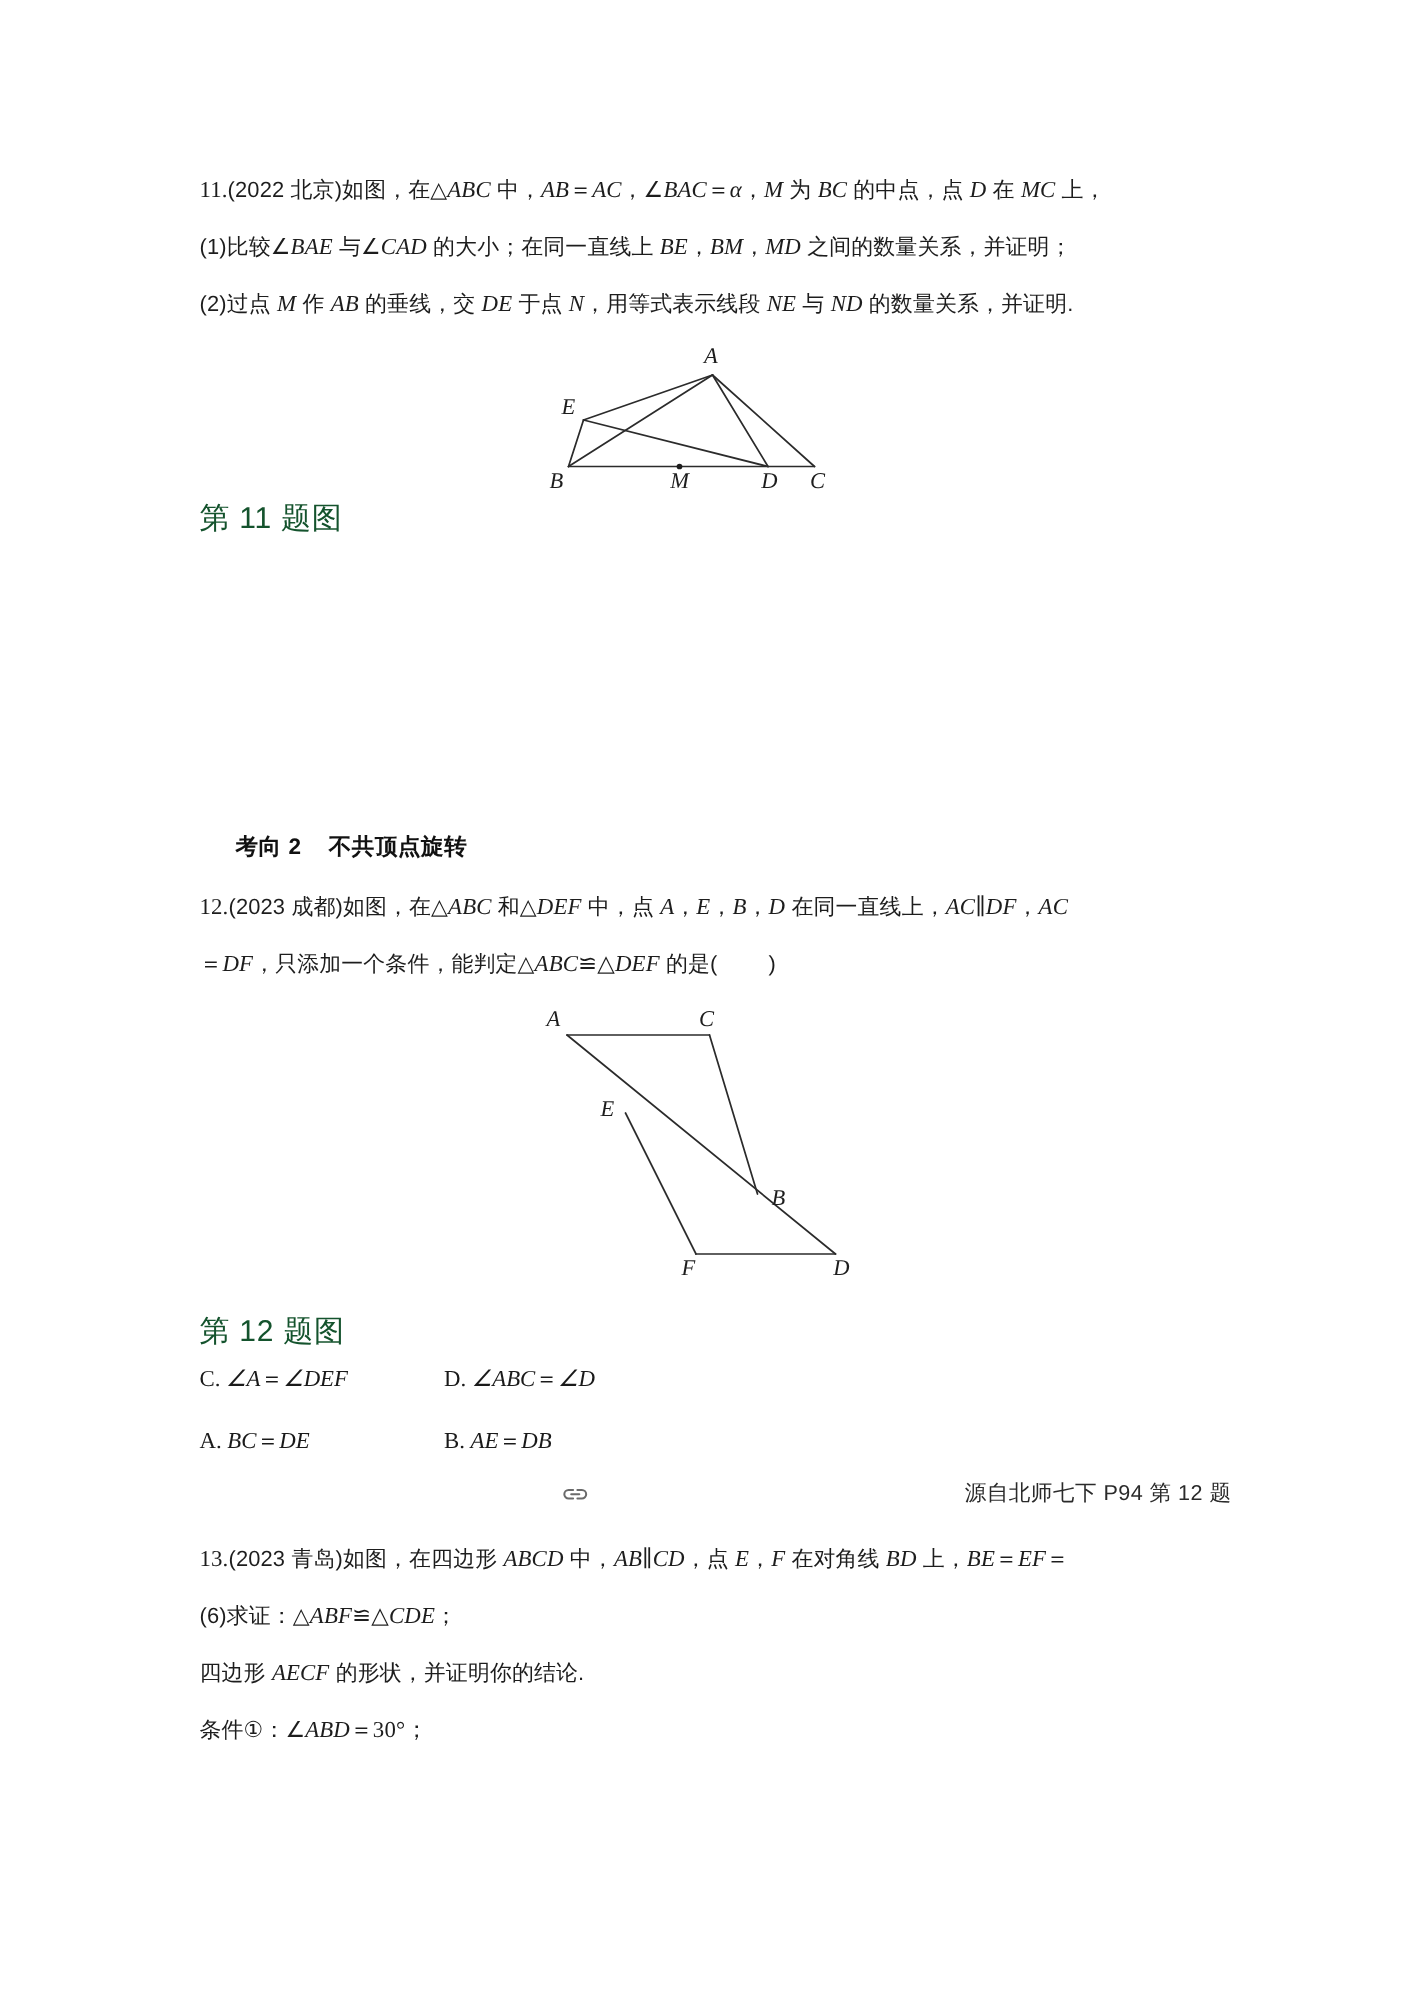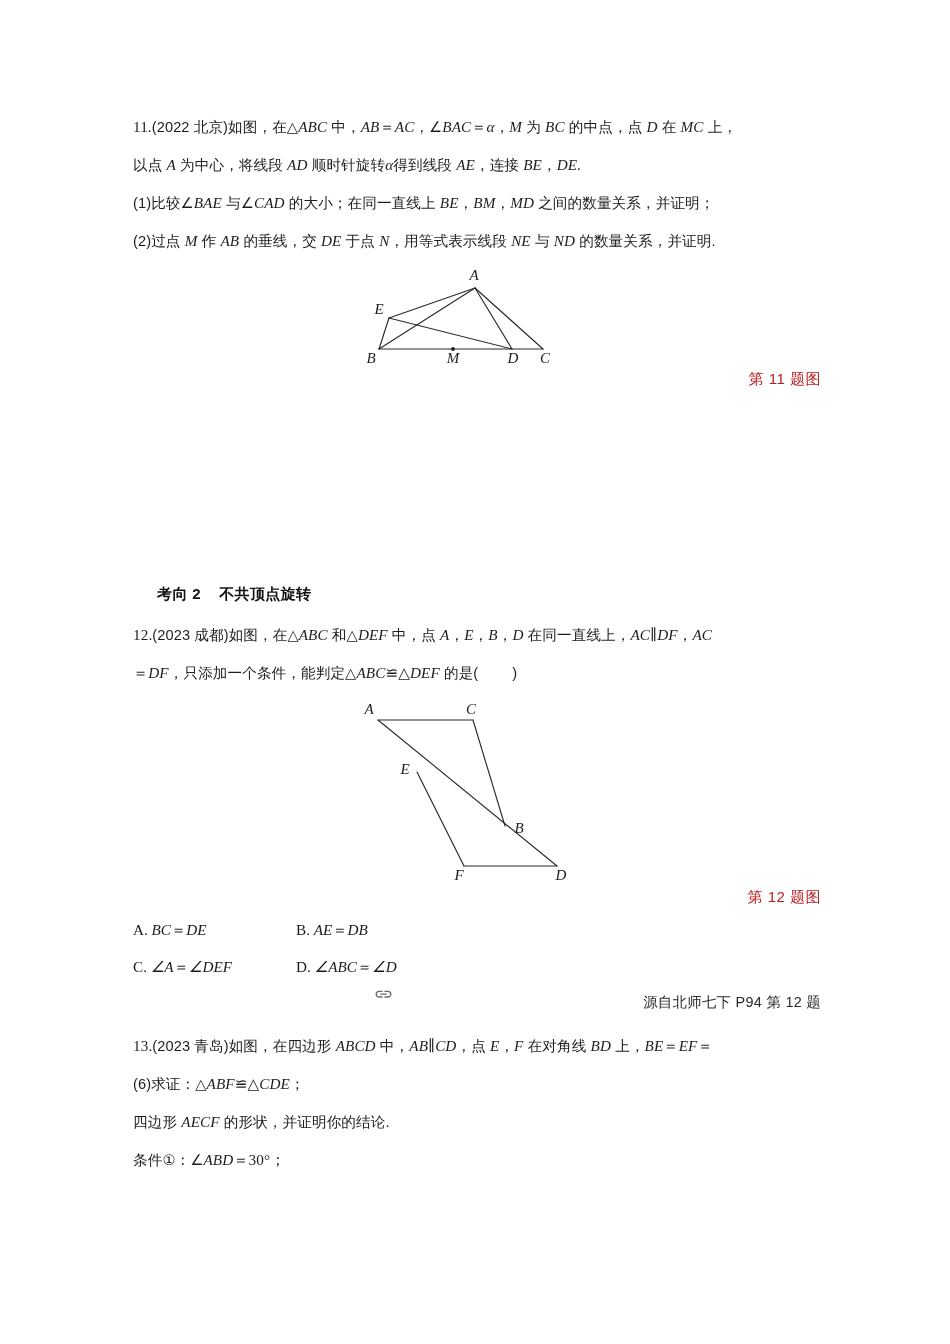--- a/index.html
+++ b/index.html
@@ -50,24 +50,24 @@
     margin-left: 24px;
   }
   .section-head .gap { display: inline-block; width: 18px; }
 
   
   .figure-block {
     position: relative;
     width: 688px;
   }
   .fig-caption {
-    text-align: right;
+    text-align: left;
     font-family: "Liberation Sans", "DejaVu Sans", sans-serif;
-    font-size: 15px;
-    color: #b91c1c;
+    font-size: 20px;
+    color: #14532d;
     letter-spacing: 0.5px;
   }
   svg { display: block; margin: 0 auto; overflow: visible; }
   svg text {
     font-family: "Liberation Serif", "DejaVu Serif", serif;
     font-style: italic;
     font-size: 15px;
     fill: #1d1d1d;
   }
   .fig-line { stroke: #2b2b2b; stroke-width: 1.15; fill: none; stroke-linecap: round; }
@@ -78,21 +78,21 @@
     line-height: 37px;
     white-space: nowrap;
   }
   .opt { display: inline-block; }
   .opt-a { width: 163px; }
   .opt-c { width: 163px; }
 
   
   .source-line {
     display: flex;
-    align-items: flex-start;
+    align-items: center;
     gap: 10px;
     line-height: 30px;
     margin-top: 2px;
   }
   .link-icon { flex: 0 0 auto; display: block; }
   .source-text {
     font-family: "Liberation Sans", "DejaVu Sans", sans-serif;
     font-size: 14.4px;
     color: #2a2a2a;
     letter-spacing: 0.3px;
@@ -112,23 +112,20 @@
 
 <div class="page">
   <div class="content">
 
     <div>
 
       <div class="qline">
         <span class="up">11.</span><span class="cn">(2022 北京)</span><span class="cn">如图，在△</span><span class="mi">ABC</span><span class="cn"> 中，</span><span class="mi">AB</span><span class="up">＝</span><span class="mi">AC</span><span class="cn">，∠</span><span class="mi">BAC</span><span class="up">＝</span><span class="mi">α</span><span class="cn">，</span><span class="mi">M</span><span class="cn"> 为 </span><span class="mi">BC</span><span class="cn"> 的中点，点 </span><span class="mi">D</span><span class="cn"> 在 </span><span class="mi">MC</span><span class="cn"> 上，</span>
       </div>
 
-      <div class="qline">
-        <span class="cn">以点 </span><span class="mi">A</span><span class="cn"> 为中心，将线段 </span><span class="mi">AD</span><span class="cn"> 顺时针旋转</span><span class="mi">α</span><span class="cn">得到线段 </span><span class="mi">AE</span><span class="cn">，连接 </span><span class="mi">BE</span><span class="cn">，</span><span class="mi">DE.</span>
-      </div>
 
       <div class="qline">
         <span class="cn">(1)比较∠</span><span class="mi">BAE</span><span class="cn"> 与∠</span><span class="mi">CAD</span><span class="cn"> 的大小；在同一直线上 </span><span class="mi">BE</span><span class="cn">，</span><span class="mi">BM</span><span class="cn">，</span><span class="mi">MD</span><span class="cn"> 之间的数量关系，并证明；</span>
       </div>
 
       <div class="qline">
         <span class="cn">(2)过点 </span><span class="mi">M</span><span class="cn"> 作 </span><span class="mi">AB</span><span class="cn"> 的垂线，交 </span><span class="mi">DE</span><span class="cn"> 于点 </span><span class="mi">N</span><span class="cn">，用等式表示线段 </span><span class="mi">NE</span><span class="cn"> 与 </span><span class="mi">ND</span><span class="cn"> 的数量关系，并证明.</span>
       </div>
 
       <div class="figure-block" style="margin-top:6px;">
@@ -193,29 +190,29 @@
 
             <line x1="117" y1="168" x2="210" y2="168"></line>
           </g>
           <text x="22" y="16" text-anchor="middle">A</text>
           <text x="124" y="16" text-anchor="middle">C</text>
           <text x="58" y="76" text-anchor="middle">E</text>
           <text x="172" y="135" text-anchor="middle">B</text>
           <text x="112" y="182" text-anchor="middle">F</text>
           <text x="214" y="182" text-anchor="middle">D</text>
         </svg>
-        <div class="fig-caption" style="margin-top:8px;">第 12 题图</div>
+        <div class="fig-caption" style="margin-top:24px;">第 12 题图</div>
+      </div>
+
+      <div class="options-row">
+        <span class="opt opt-c"><span class="up">C.</span> <span class="mi">∠A</span><span class="up">＝</span><span class="mi">∠DEF</span></span><span class="opt"><span class="up">D.</span> <span class="mi">∠ABC</span><span class="up">＝</span><span class="mi">∠D</span></span>
       </div>
 
       <div class="options-row" style="margin-top:4px;">
         <span class="opt opt-a"><span class="up">A.</span> <span class="mi">BC</span><span class="up">＝</span><span class="mi">DE</span></span><span class="opt"><span class="up">B.</span> <span class="mi">AE</span><span class="up">＝</span><span class="mi">DB</span></span>
-      </div>
-
-      <div class="options-row">
-        <span class="opt opt-c"><span class="up">C.</span> <span class="mi">∠A</span><span class="up">＝</span><span class="mi">∠DEF</span></span><span class="opt"><span class="up">D.</span> <span class="mi">∠ABC</span><span class="up">＝</span><span class="mi">∠D</span></span>
       </div>
 
       <div class="source-line">
         <svg class="link-icon" width="19" height="15" viewBox="0 0 24 18">
           <g fill="none" stroke="#6a6a6a" stroke-width="1.7" stroke-linecap="round">
             <path d="M10.2 12.2 H6.4 a3.6 3.6 0 0 1 0 -7.2 H10.2"></path>
             <path d="M13.8 12.2 H17.6 a3.6 3.6 0 0 0 0 -7.2 H13.8"></path>
             <path d="M8.6 8.6 H15.4"></path>
           </g>
         </svg>

